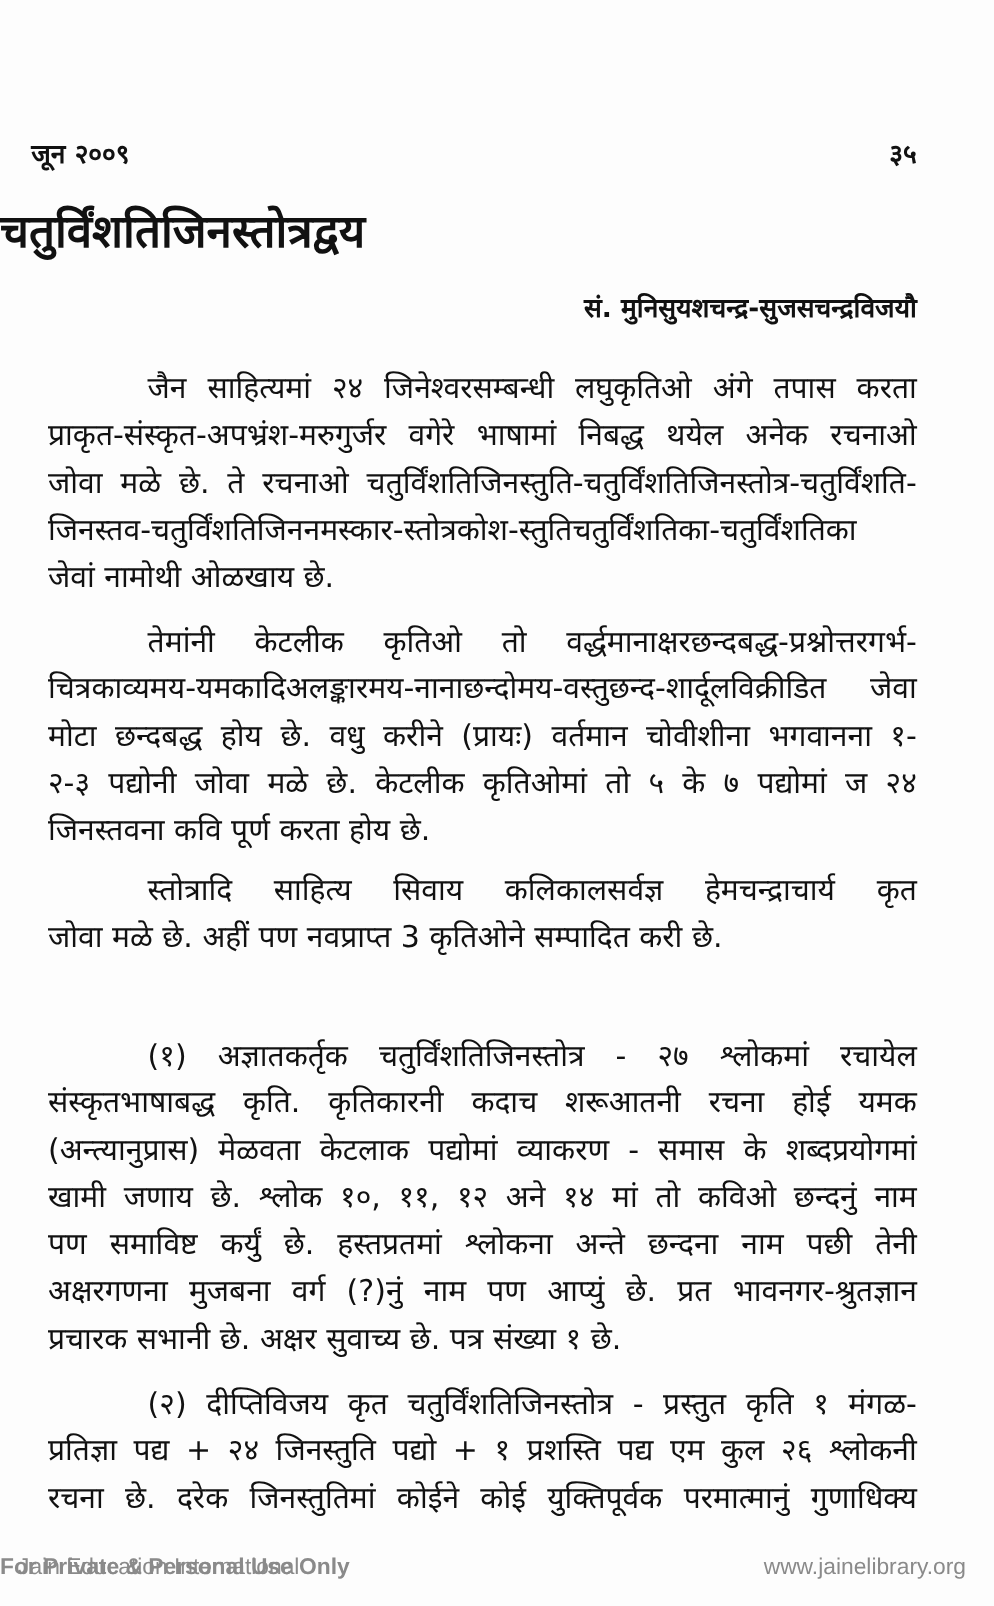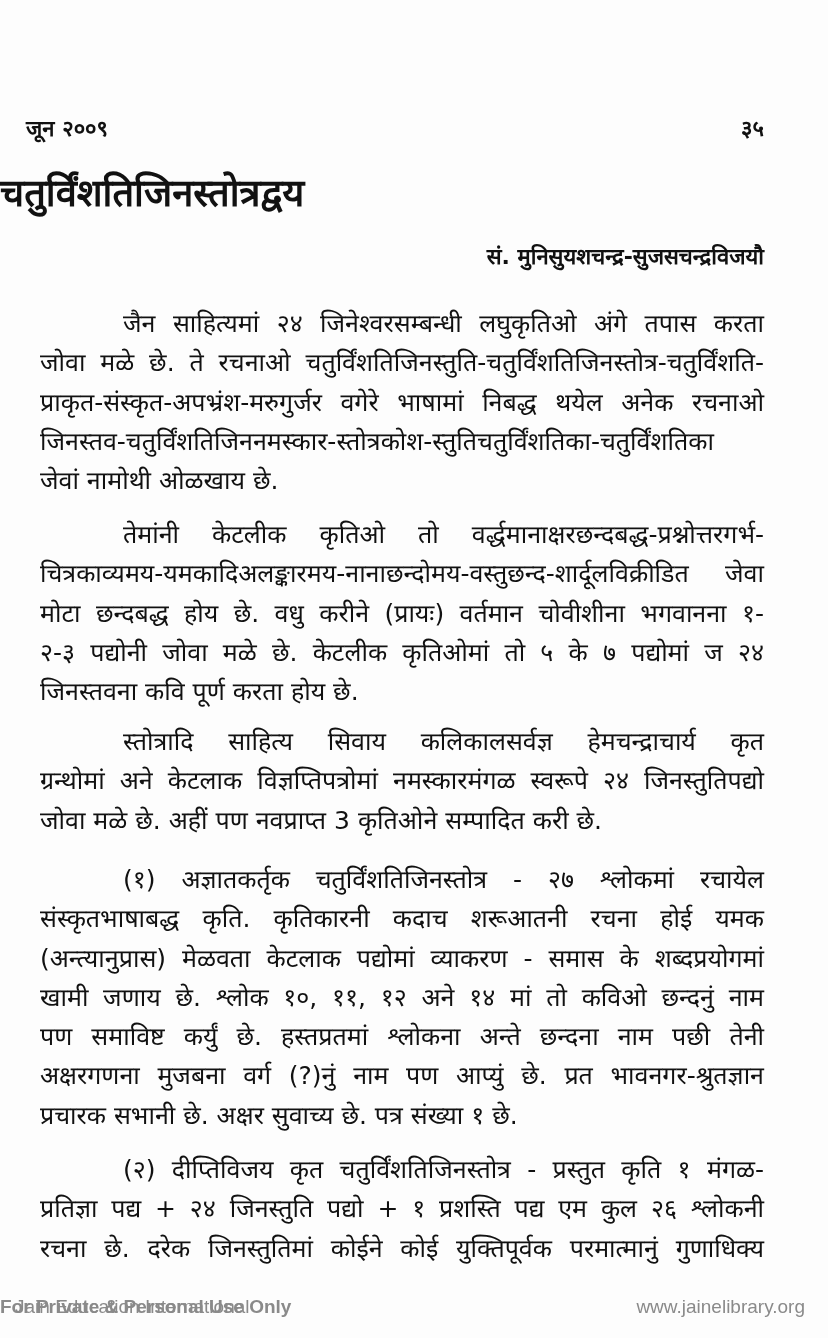--- a/index.html
+++ b/index.html
@@ -24,37 +24,36 @@
 <body>
 
 <div class="abs hdr hdr-left">जून २००९</div>
 <div class="abs hdr hdr-right">३५</div>
 
 <div class="abs title">चतुर्विंशतिजिनस्तोत्रद्वय</div>
 <div class="abs subtitle">सं. मुनिसुयशचन्द्र-सुजसचन्द्रविजयौ</div>
 
 <div class="body" style="top:304px;">
   <span class="line indent">जैन साहित्यमां २४ जिनेश्वरसम्बन्धी लघुकृतिओ अंगे तपास करता</span>
+  <span class="line">प्राकृत-संस्कृत-अपभ्रंश-मरुगुर्जर वगेरे भाषामां निबद्ध थयेल अनेक रचनाओ</span>
   <span class="line">जोवा मळे छे. ते रचनाओ चतुर्विंशतिजिनस्तुति-चतुर्विंशतिजिनस्तोत्र-चतुर्विंशति-</span>
-  <span class="line">प्राकृत-संस्कृत-अपभ्रंश-मरुगुर्जर वगेरे भाषामां निबद्ध थयेल अनेक रचनाओ</span>
   <span class="line">जिनस्तव-चतुर्विंशतिजिननमस्कार-स्तोत्रकोश-स्तुतिचतुर्विंशतिका-चतुर्विंशतिका</span>
   <span class="line last">जेवां नामोथी ओळखाय छे.</span>
 </div>
 
 <div class="body" style="top:515px;">
   <span class="line indent">तेमांनी केटलीक कृतिओ तो वर्द्धमानाक्षरछन्दबद्ध-प्रश्नोत्तरगर्भ-</span>
   <span class="line">चित्रकाव्यमय-यमकादिअलङ्कारमय-नानाछन्दोमय-वस्तुछन्द-शार्दूलविक्रीडित जेवा</span>
   <span class="line">मोटा छन्दबद्ध होय छे. वधु करीने (प्रायः) वर्तमान चोवीशीना भगवानना १-</span>
   <span class="line">२-३ पद्योनी जोवा मळे छे. केटलीक कृतिओमां तो ५ के ७ पद्योमां ज २४</span>
   <span class="line last">जिनस्तवना कवि पूर्ण करता होय छे.</span>
 </div>
 
 <div class="body" style="top:722px;">
   <span class="line indent">स्तोत्रादि साहित्य सिवाय कलिकालसर्वज्ञ हेमचन्द्राचार्य कृत</span>
-  <span class="line">ग्रन्थोमां अने केटलाक विज्ञप्तिपत्रोमां नमस्कारमंगळ स्वरूपे २४ जिनस्तुतिपद्यो</span>
   <span class="line last">जोवा मळे छे. अहीं पण नवप्राप्त 3 कृतिओने सम्पादित करी छे.</span>
 </div>
 
 <div class="body" style="top:860px;">
   <span class="line indent">(१) अज्ञातकर्तृक चतुर्विंशतिजिनस्तोत्र - २७ श्लोकमां रचायेल</span>
   <span class="line">संस्कृतभाषाबद्ध कृति. कृतिकारनी कदाच शरूआतनी रचना होई यमक</span>
   <span class="line">(अन्त्यानुप्रास) मेळवता केटलाक पद्योमां व्याकरण - समास के शब्दप्रयोगमां</span>
   <span class="line">खामी जणाय छे. श्लोक १०, ११, १२ अने १४ मां तो कविओ छन्दनुं नाम</span>
   <span class="line">पण समाविष्ट कर्युं छे. हस्तप्रतमां श्लोकना अन्ते छन्दना नाम पछी तेनी</span>
   <span class="line">अक्षरगणना मुजबना वर्ग (?)नुं नाम पण आप्युं छे. प्रत भावनगर-श्रुतज्ञान</span>

